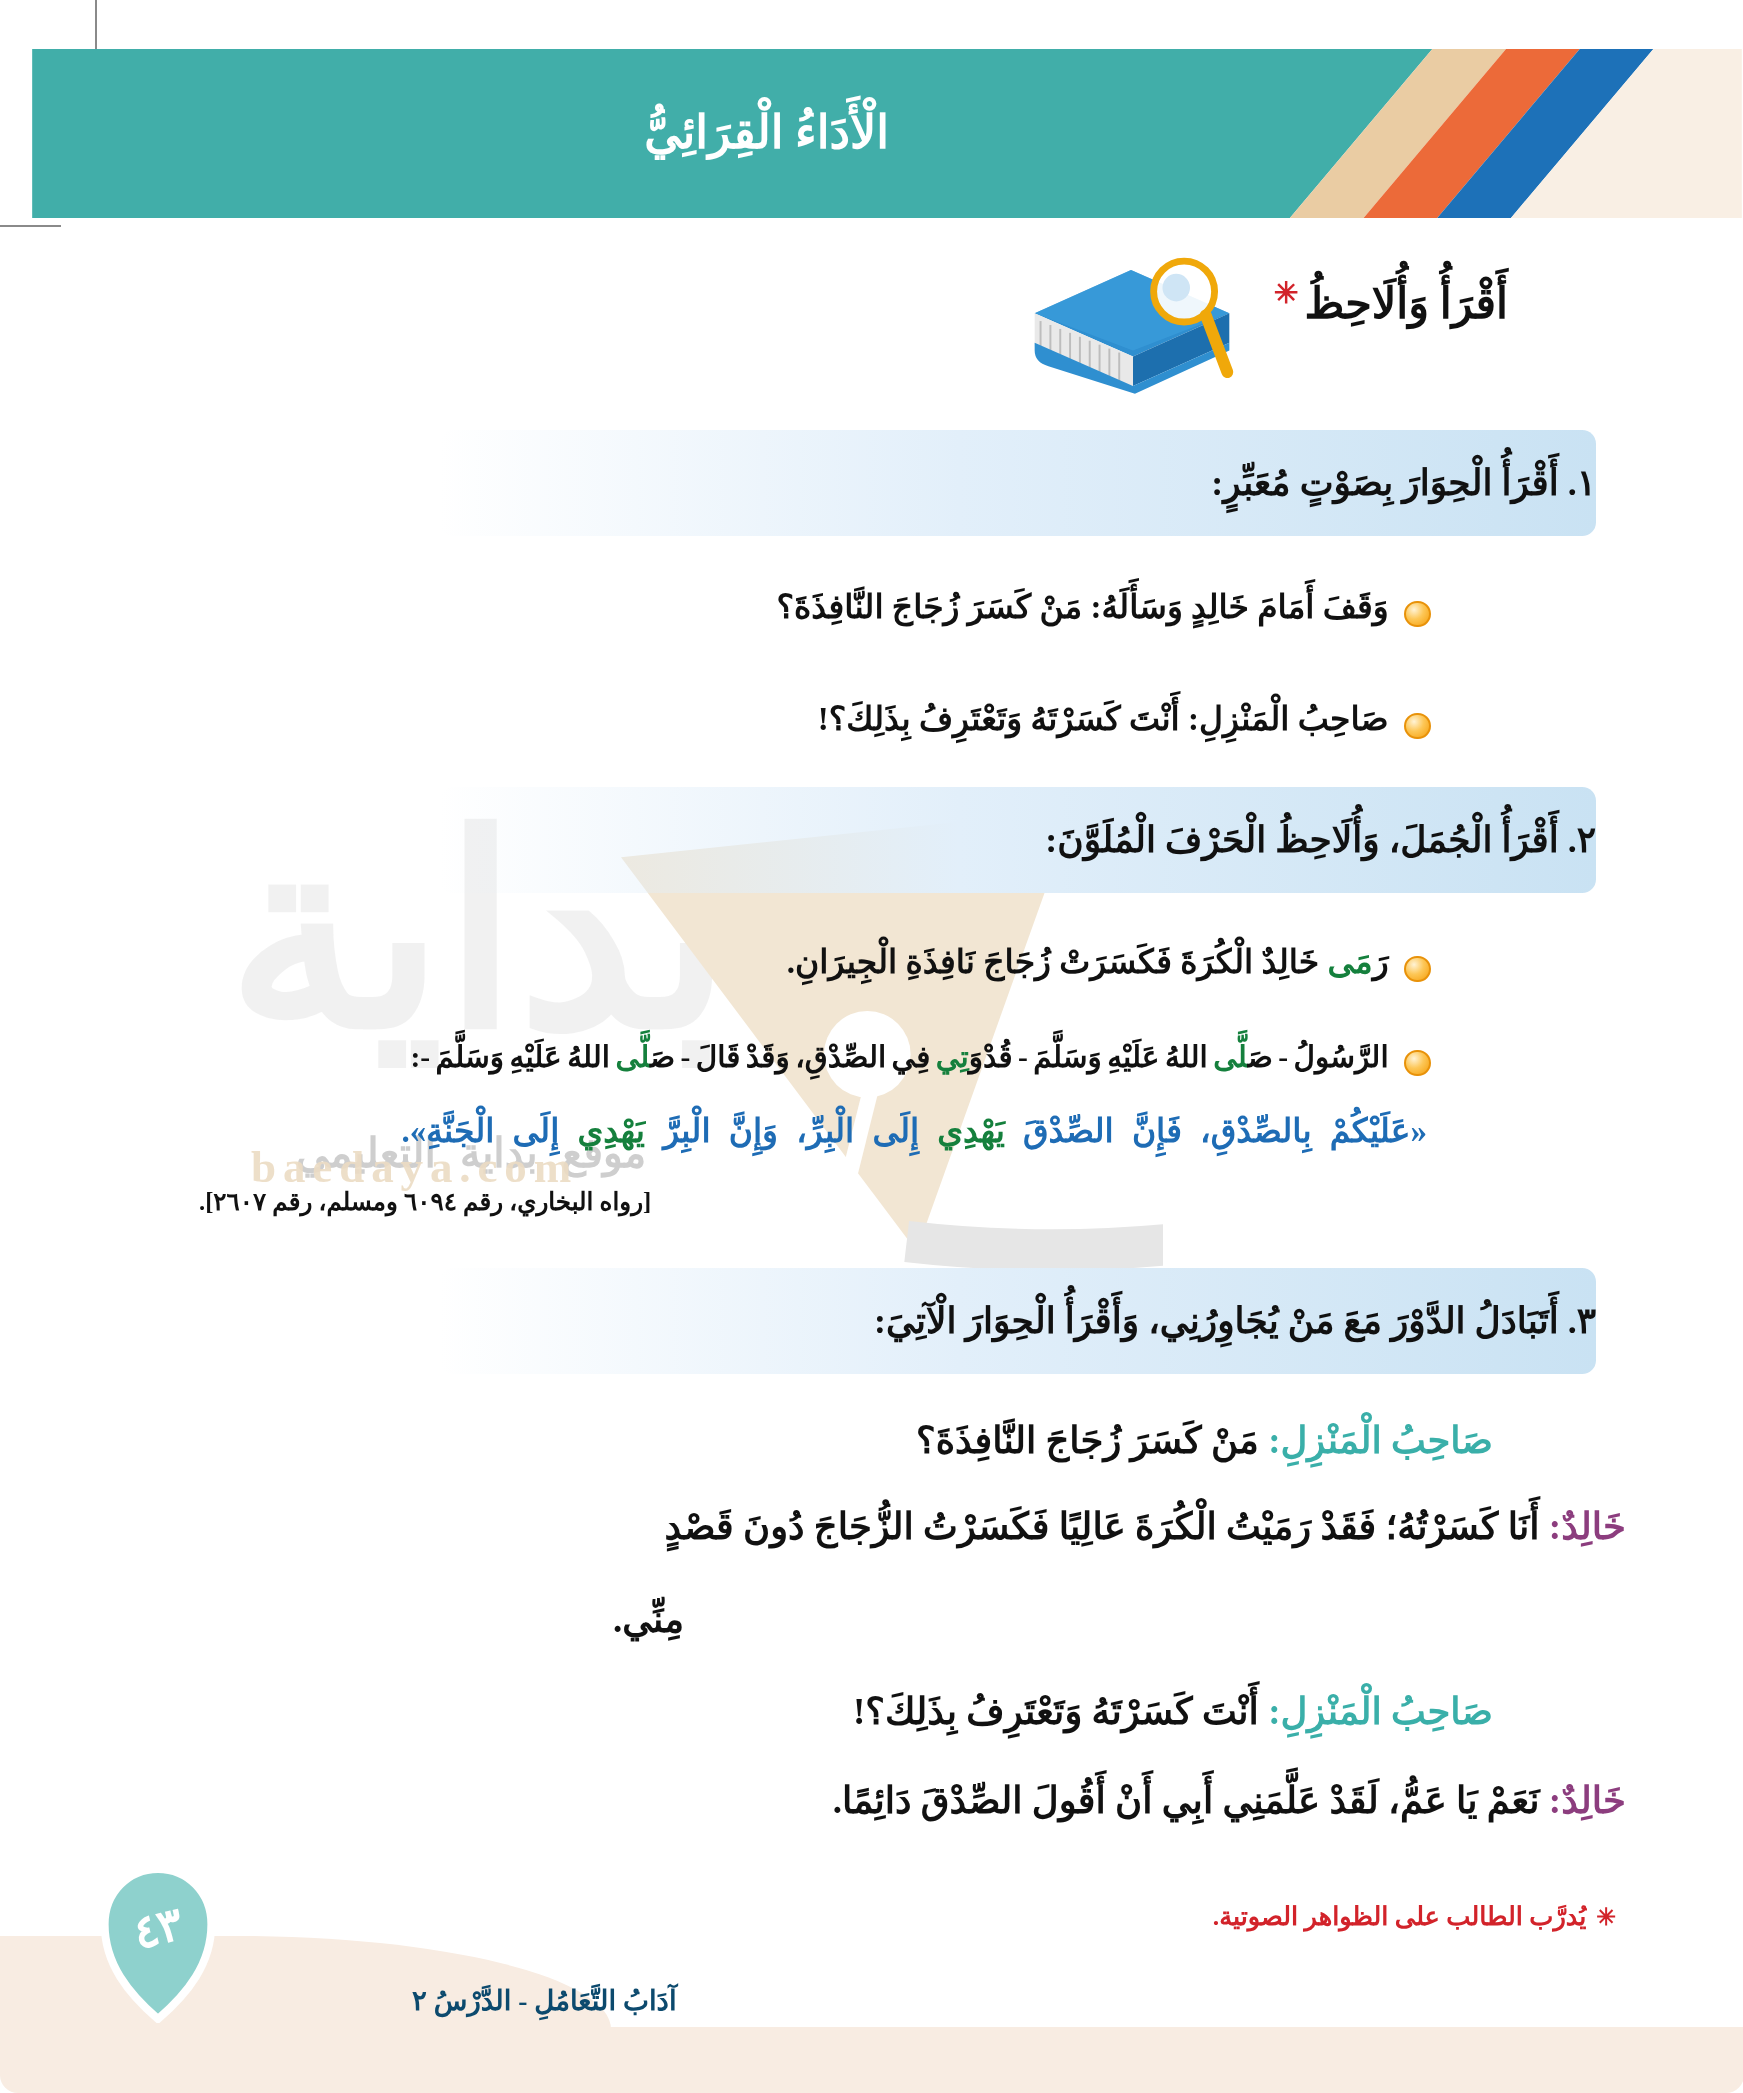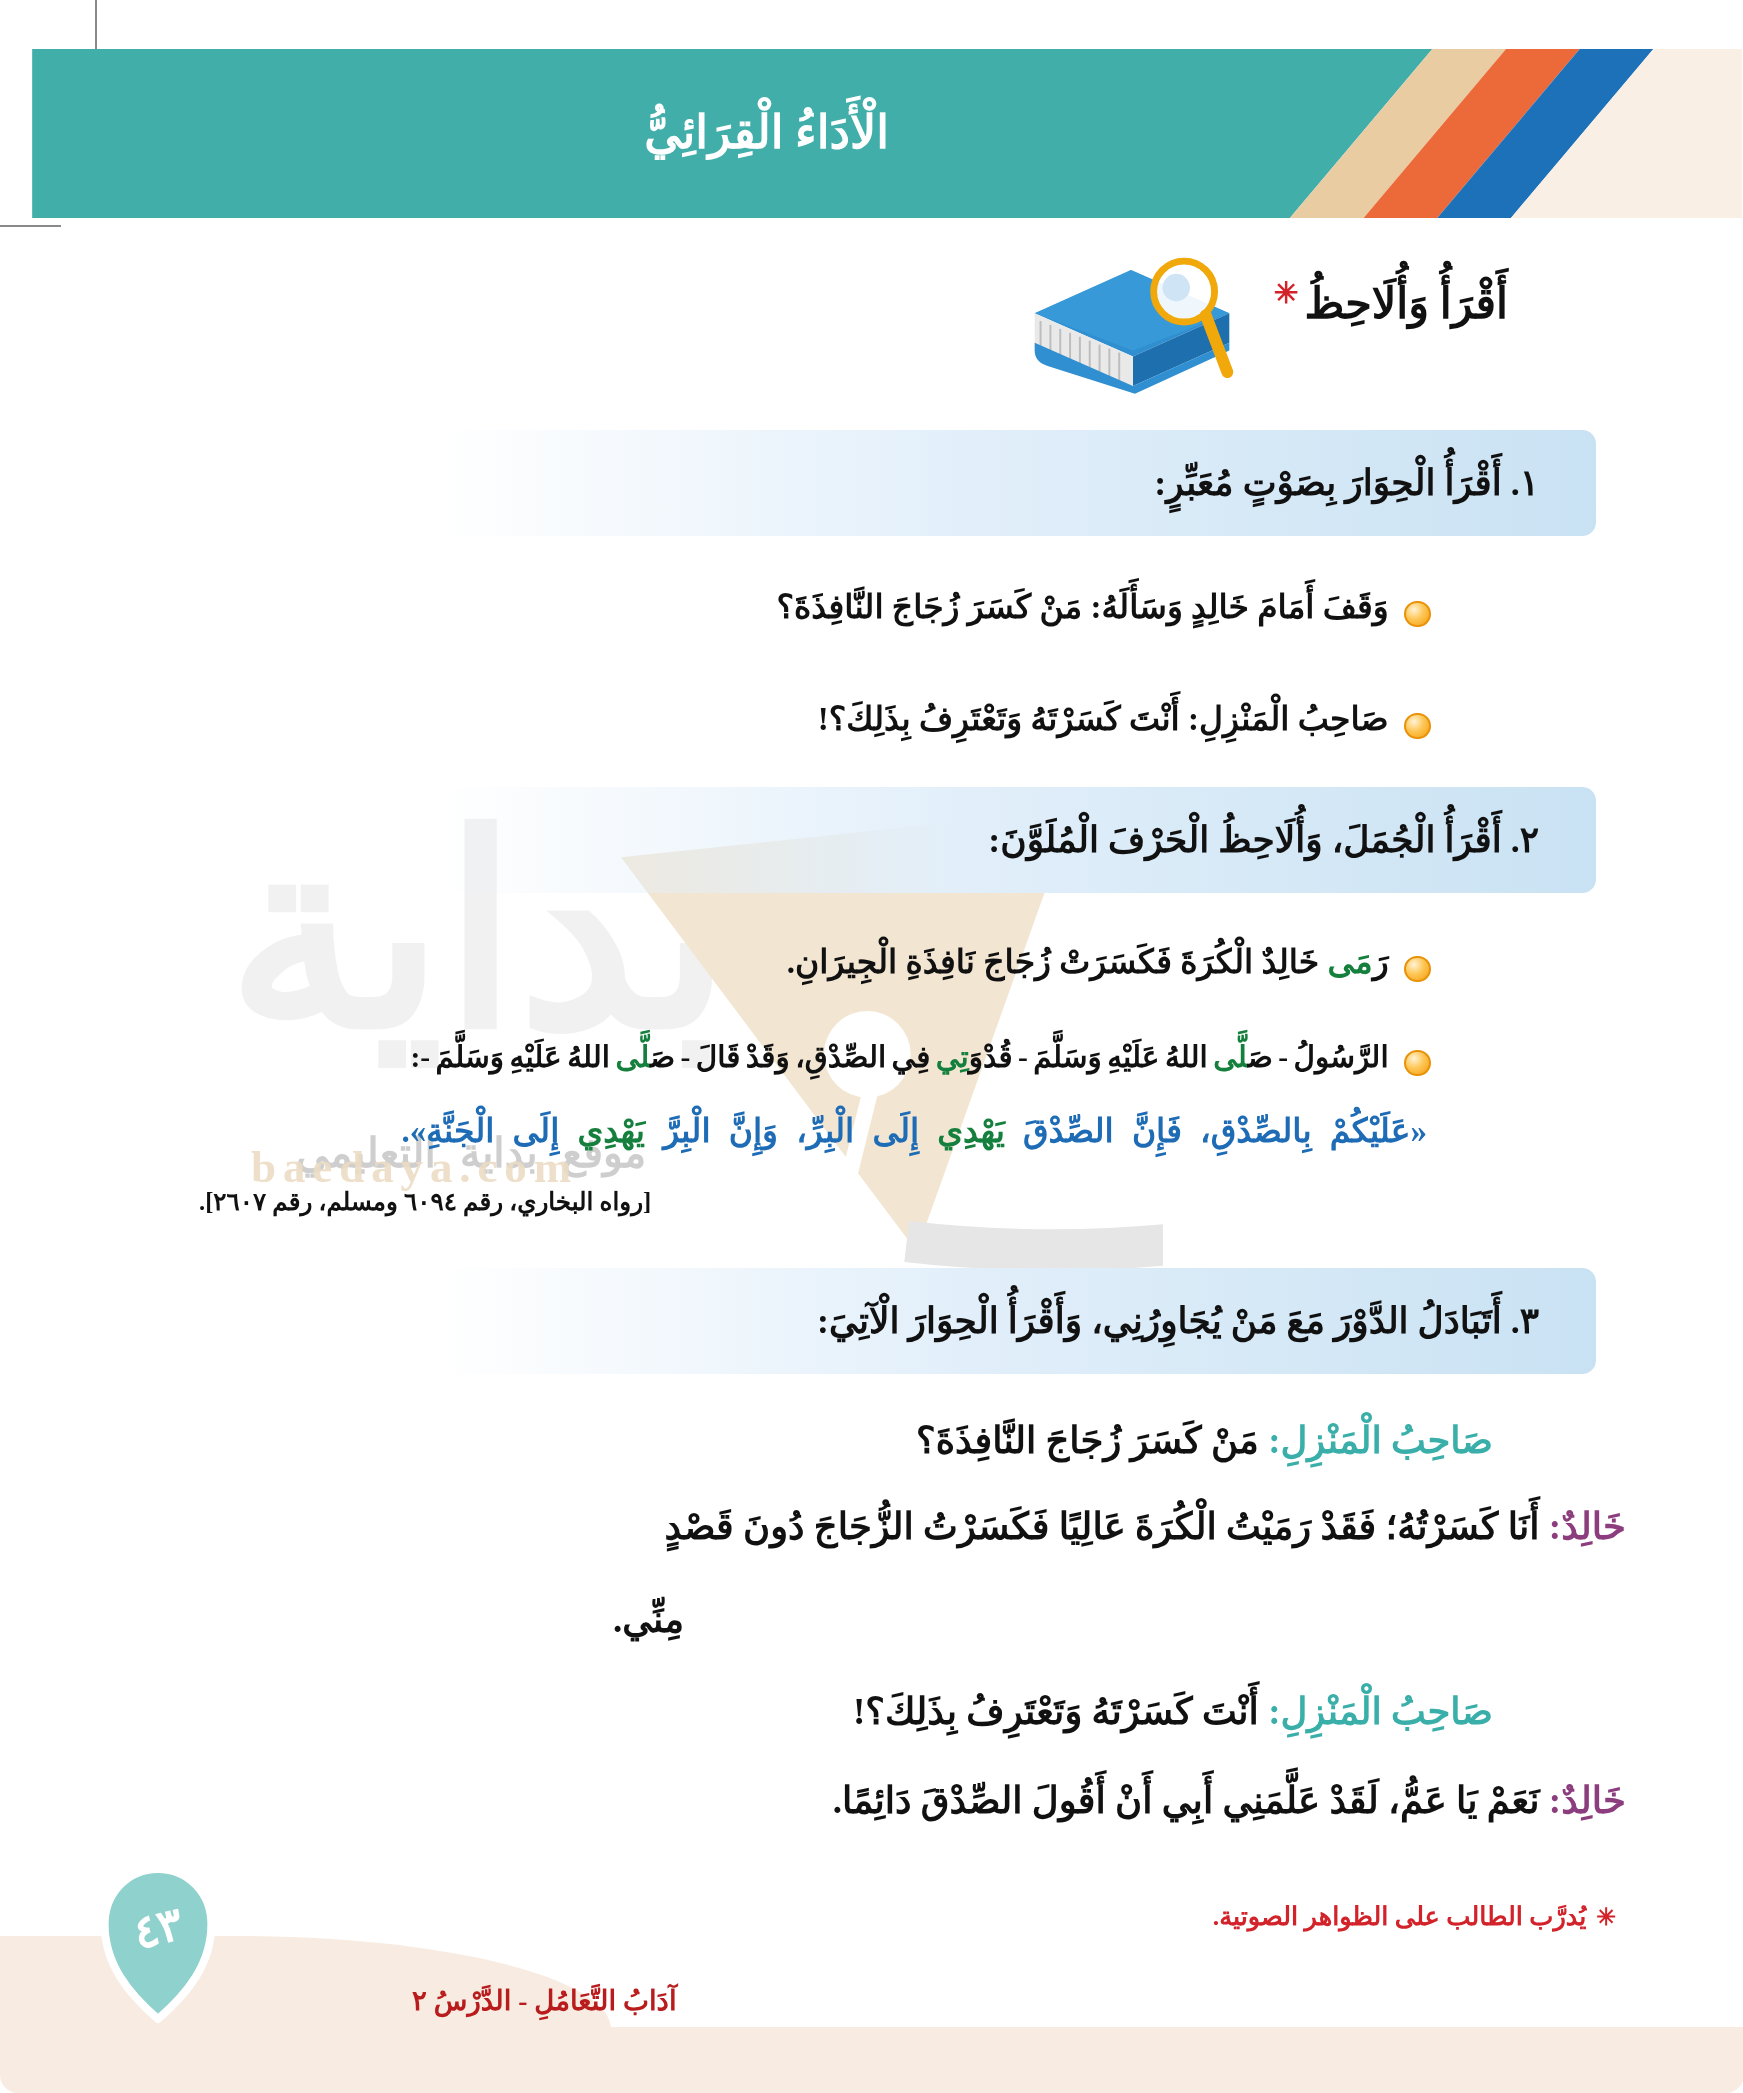--- a/index.html
+++ b/index.html
@@ -18,21 +18,21 @@
   .wm-latin{left:251px;top:1141px;font-size:45px;font-weight:bold;color:#ecdcc4;letter-spacing:6.9px;opacity:.9;}
   .wm-gray{left:296px;top:1129px;font-size:41px;font-weight:bold;color:#c9c9c9;word-spacing:13.8px;direction:rtl;opacity:.9;}
   
   .book-icon{position:absolute;left:1015px;top:252px;}
   .observe-heading{position:absolute;right:236px;top:276px;font-size:43px;font-weight:bold;
     color:#111;direction:rtl;white-space:nowrap;}
   .observe-heading .star{color:#d2232a;font-size:29.6px;vertical-align:super;margin-right:5.9px;}
   
   .bar{position:absolute;right:148px;width:1157px;height:106px;border-radius:13.8px;
     background:linear-gradient(to left,#c9e2f3 0%,#e2effa 55%,rgba(255,255,255,0) 100%);
-    display:flex;align-items:center;direction:rtl;padding-right:57px;box-sizing:border-box;
+    display:flex;align-items:center;direction:rtl;box-sizing:border-box;
     font-size:36px;font-weight:bold;color:#111;white-space:nowrap;}
   .bar1{top:430px;} .bar2{top:787px;} .bar3{top:1268px;}
   
   .brow{position:absolute;right:313px;direction:rtl;display:flex;align-items:flex-start;gap:15.8px;
     font-size:33px;font-weight:bold;color:#111;white-space:nowrap;}
   .bullet{flex:0 0 auto;width:26.6px;height:26.6px;border-radius:50%;margin-top:13.8px;
     background:radial-gradient(circle at 35% 30%,#fff3d6 0%,#fdc757 45%,#f59e0b 100%);
     border:2px solid #e8920a;box-sizing:border-box;}
   .row-s1b1{top:587px;} .row-s1b2{top:699px;}
   .row-s2b1{top:942px;}
@@ -47,21 +47,21 @@
   .d1{right:251px;top:1419px;} .d2{right:118px;top:1505px;}
   .d2cont{right:1060px;top:1598px;} .d3{right:251px;top:1690px;} .d4{right:118px;top:1779px;}
   .spk-teal{color:#3aafa9;} .spk-purple{color:#8c3d7e;}
   
   .band{position:absolute;left:0;bottom:0;width:1744px;height:66px;background:#f8ece2;}
   .hump{position:absolute;left:0;bottom:64px;width:611px;height:93px;background:#f8ece2;
     border-top-right-radius:374px 93px;}
   .drop{position:absolute;left:95px;top:1865px;}
   .page-num{position:absolute;left:95px;top:1901px;width:126px;text-align:center;
     color:#ffffff;font-size:46px;font-weight:bold;transform:rotate(-14deg);}
-  .lesson{position:absolute;left:412px;top:1984px;color:#b91c1c;font-size:27.6px;
+  .lesson{position:absolute;left:412px;top:1984px;color:#0c4a6e;font-size:27.6px;
     font-weight:bold;direction:rtl;white-space:nowrap;}
   .footnote{position:absolute;right:128px;top:1901px;color:#d2232a;font-size:25.6px;
     font-weight:bold;direction:rtl;white-space:nowrap;text-align:right;}
   .footnote .fstar{margin-left:9.9px;font-size:23.6px;}
 </style>
 </head>
 <body>
 
 <div class="page">
 

